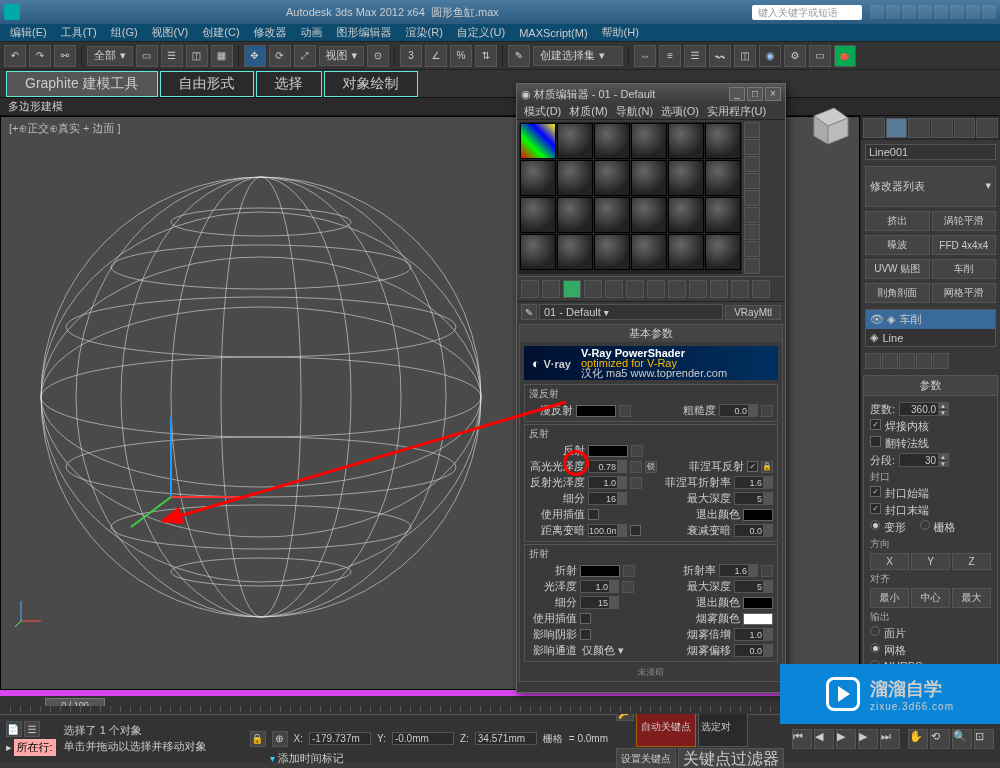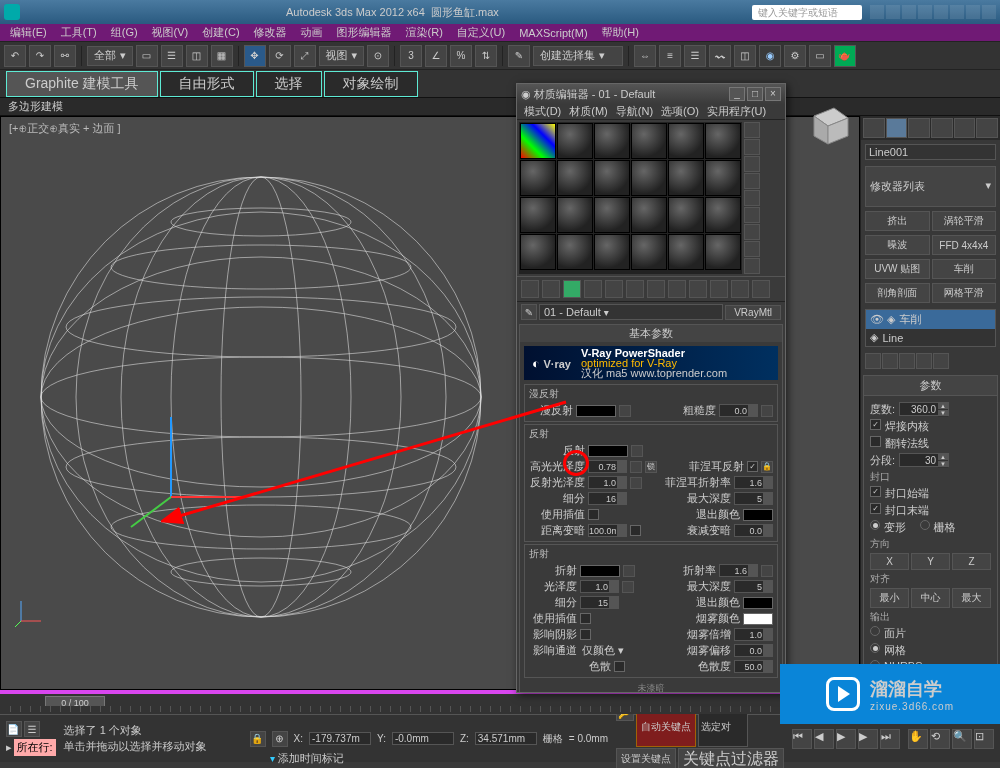--- a/index.html
+++ b/index.html
@@ -3,21 +3,21 @@
 <meta charset="utf-8">
 <style>
 * { margin: 0; padding: 0; box-sizing: border-box; font-family: "Microsoft YaHei", Arial, sans-serif; font-size: 11px; color: #ccc; user-select: none; }
 body { background: #3a3a3a; width: 1000px; height: 768px; overflow: hidden; position: relative; }
 .titlebar { height: 20px; background: linear-gradient(#4a7aa0,#2a5a80); display: flex; align-items: center; padding: 12px 4px; color: #fff; font-size: 11px; }
 .titlebar .logo { width: 16px; height: 16px; background: #0aa; border-radius: 3px; margin-right: 6px; }
 .titlebar .title-text { flex: 0 0 auto; margin-left: 260px; }
 .titlebar .search-box { margin-left: auto; background: #fff; color: #999; padding: 1px 6px; border-radius: 2px; width: 110px; height: 15px; font-size: 10px; }
 .titlebar .win-icons { display: flex; gap: 2px; margin-left: 8px; }
 .titlebar .win-icons span { width: 14px; height: 14px; display: inline-block; background: rgba(255,255,255,0.1); }
-.menubar { height: 18px; background: #701a75; border-bottom: 1px solid #222; display: flex; align-items: center; padding: 0 4px; gap: 2px; }
+.menubar { height: 18px; background: #0c4a6e; border-bottom: 1px solid #222; display: flex; align-items: center; padding: 0 4px; gap: 2px; }
 .menubar span { padding: 0 6px; font-size: 11px; cursor: default; }
 .toolbar { height: 28px; background: #333; border-bottom: 1px solid #222; display: flex; align-items: center; gap: 3px; padding: 0 4px; }
 .tb-btn { width: 22px; height: 22px; background: #444; border: 1px solid #555; display: inline-flex; align-items: center; justify-content: center; font-size: 10px; }
 .tb-sep { width: 1px; height: 20px; background: #222; margin: 0 2px; }
 .tb-combo { height: 20px; background: #444; border: 1px solid #555; padding: 0 6px; display: flex; align-items: center; gap: 4px; }
 .ribbon { height: 28px; background: #333; border-bottom: 1px solid #111; display: flex; align-items: center; gap: 2px; padding: 0 6px; }
 .ribbon .tab { padding: 3px 18px; background: #2a2a2a; border: 1px solid #5eead4; font-size: 14px; }
 .ribbon .tab.active { background: #555; }
 .subribbon { height: 18px; background: #2a2a2a; border-bottom: 1px solid #111; padding: 0 8px; display: flex; align-items: center; font-size: 11px; }
 .viewport-row { display: flex; height: 574px; }
@@ -83,21 +83,21 @@
 .mat-group-title { font-size: 10px; color: #bbb; margin-bottom: 2px; }
 .mat-row { display: flex; align-items: center; gap: 3px; margin: 1px 0; font-size: 10px; }
 .mat-row label { text-align: right; }
 .swatch { width: 30px; height: 12px; background: #000; border: 1px solid #666; }
 .swatch.wide { width: 40px; }
 .mat-spin { display: flex; background: #2a2a2a; border: 1px solid #555; height: 13px; }
 .mat-spin input { width: 28px; background: transparent; border: none; color: #ccc; font-size: 9px; text-align: right; padding-right: 1px; }
 .mat-spin .sb { width: 9px; background: #555; }
 .mat-L { width: 12px; height: 12px; background: #444; border: 1px solid #555; text-align: center; font-size: 8px; line-height: 10px; }
 
-.timeline { height: 24px; background: #333; border-top: 4px solid #d946ef; position: relative; }
+.timeline { height: 24px; background: #333; border-top: 6px solid #d946ef; position: relative; }
 .time-slider { position: absolute; left: 45px; top: 2px; height: 14px; width: 60px; background: #555; border: 1px solid #777; text-align: center; font-size: 9px; line-height: 12px; }
 .time-ruler { position: absolute; left: 10px; right: 10px; bottom: 2px; height: 6px; background: repeating-linear-gradient(90deg,#555 0,#555 1px,#333 1px,#333 10px); }
 .statusbar { height: 48px; background: #333; border-top: 1px solid #555; display: flex; align-items: center; padding: 0 6px; gap: 8px; font-size: 10px; }
 .status-left { display: flex; flex-direction: column; gap: 2px; }
 .status-left .pink { background: #faa; color: #000; padding: 1px 3px; }
 .status-mid { display: flex; flex-direction: column; gap: 1px; flex: 1; }
 .coord-row { display: flex; gap: 6px; align-items: center; }
 .coord-row span { font-size: 10px; }
 .coord-in { background: #2a2a2a; border: 1px solid #555; color: #ccc; width: 62px; padding: 0 2px; font-size: 10px; }
 .status-right { display: flex; gap: 2px; }
@@ -657,29 +657,20 @@
           </div>
         <div class="mat-row">
             <label style="width:48px">影响通道</label>
             <div class="name-in" style="flex:0 0 50px;padding:0 2px"><span>仅颜色</span> ▾</div>
             <label style="margin-left:auto">烟雾偏移</label>
             <div class="mat-spin">
               <input value="0.0" style="">
               <span class="sb"></span>
             </div>
           </div>
-        <div class="mat-row">
-            <label style="margin-left:60px">色散</label>
-            <span class="checkbox"></span>
-            <label style="margin-left:auto">色散度</label>
-            <div class="mat-spin">
-              <input value="50.0" style="">
-              <span class="sb"></span>
-            </div>
-          </div>
       </div>
       <div style="text-align:center;font-size:9px;color:#888;padding:2px">未漆暗</div>
     </div>
   </div>
 </div>
 
 <div class="watermark">
   <div class="play"></div>
   <div class="wm-text">
       <span class="wm-cn">溜溜自学</span>

